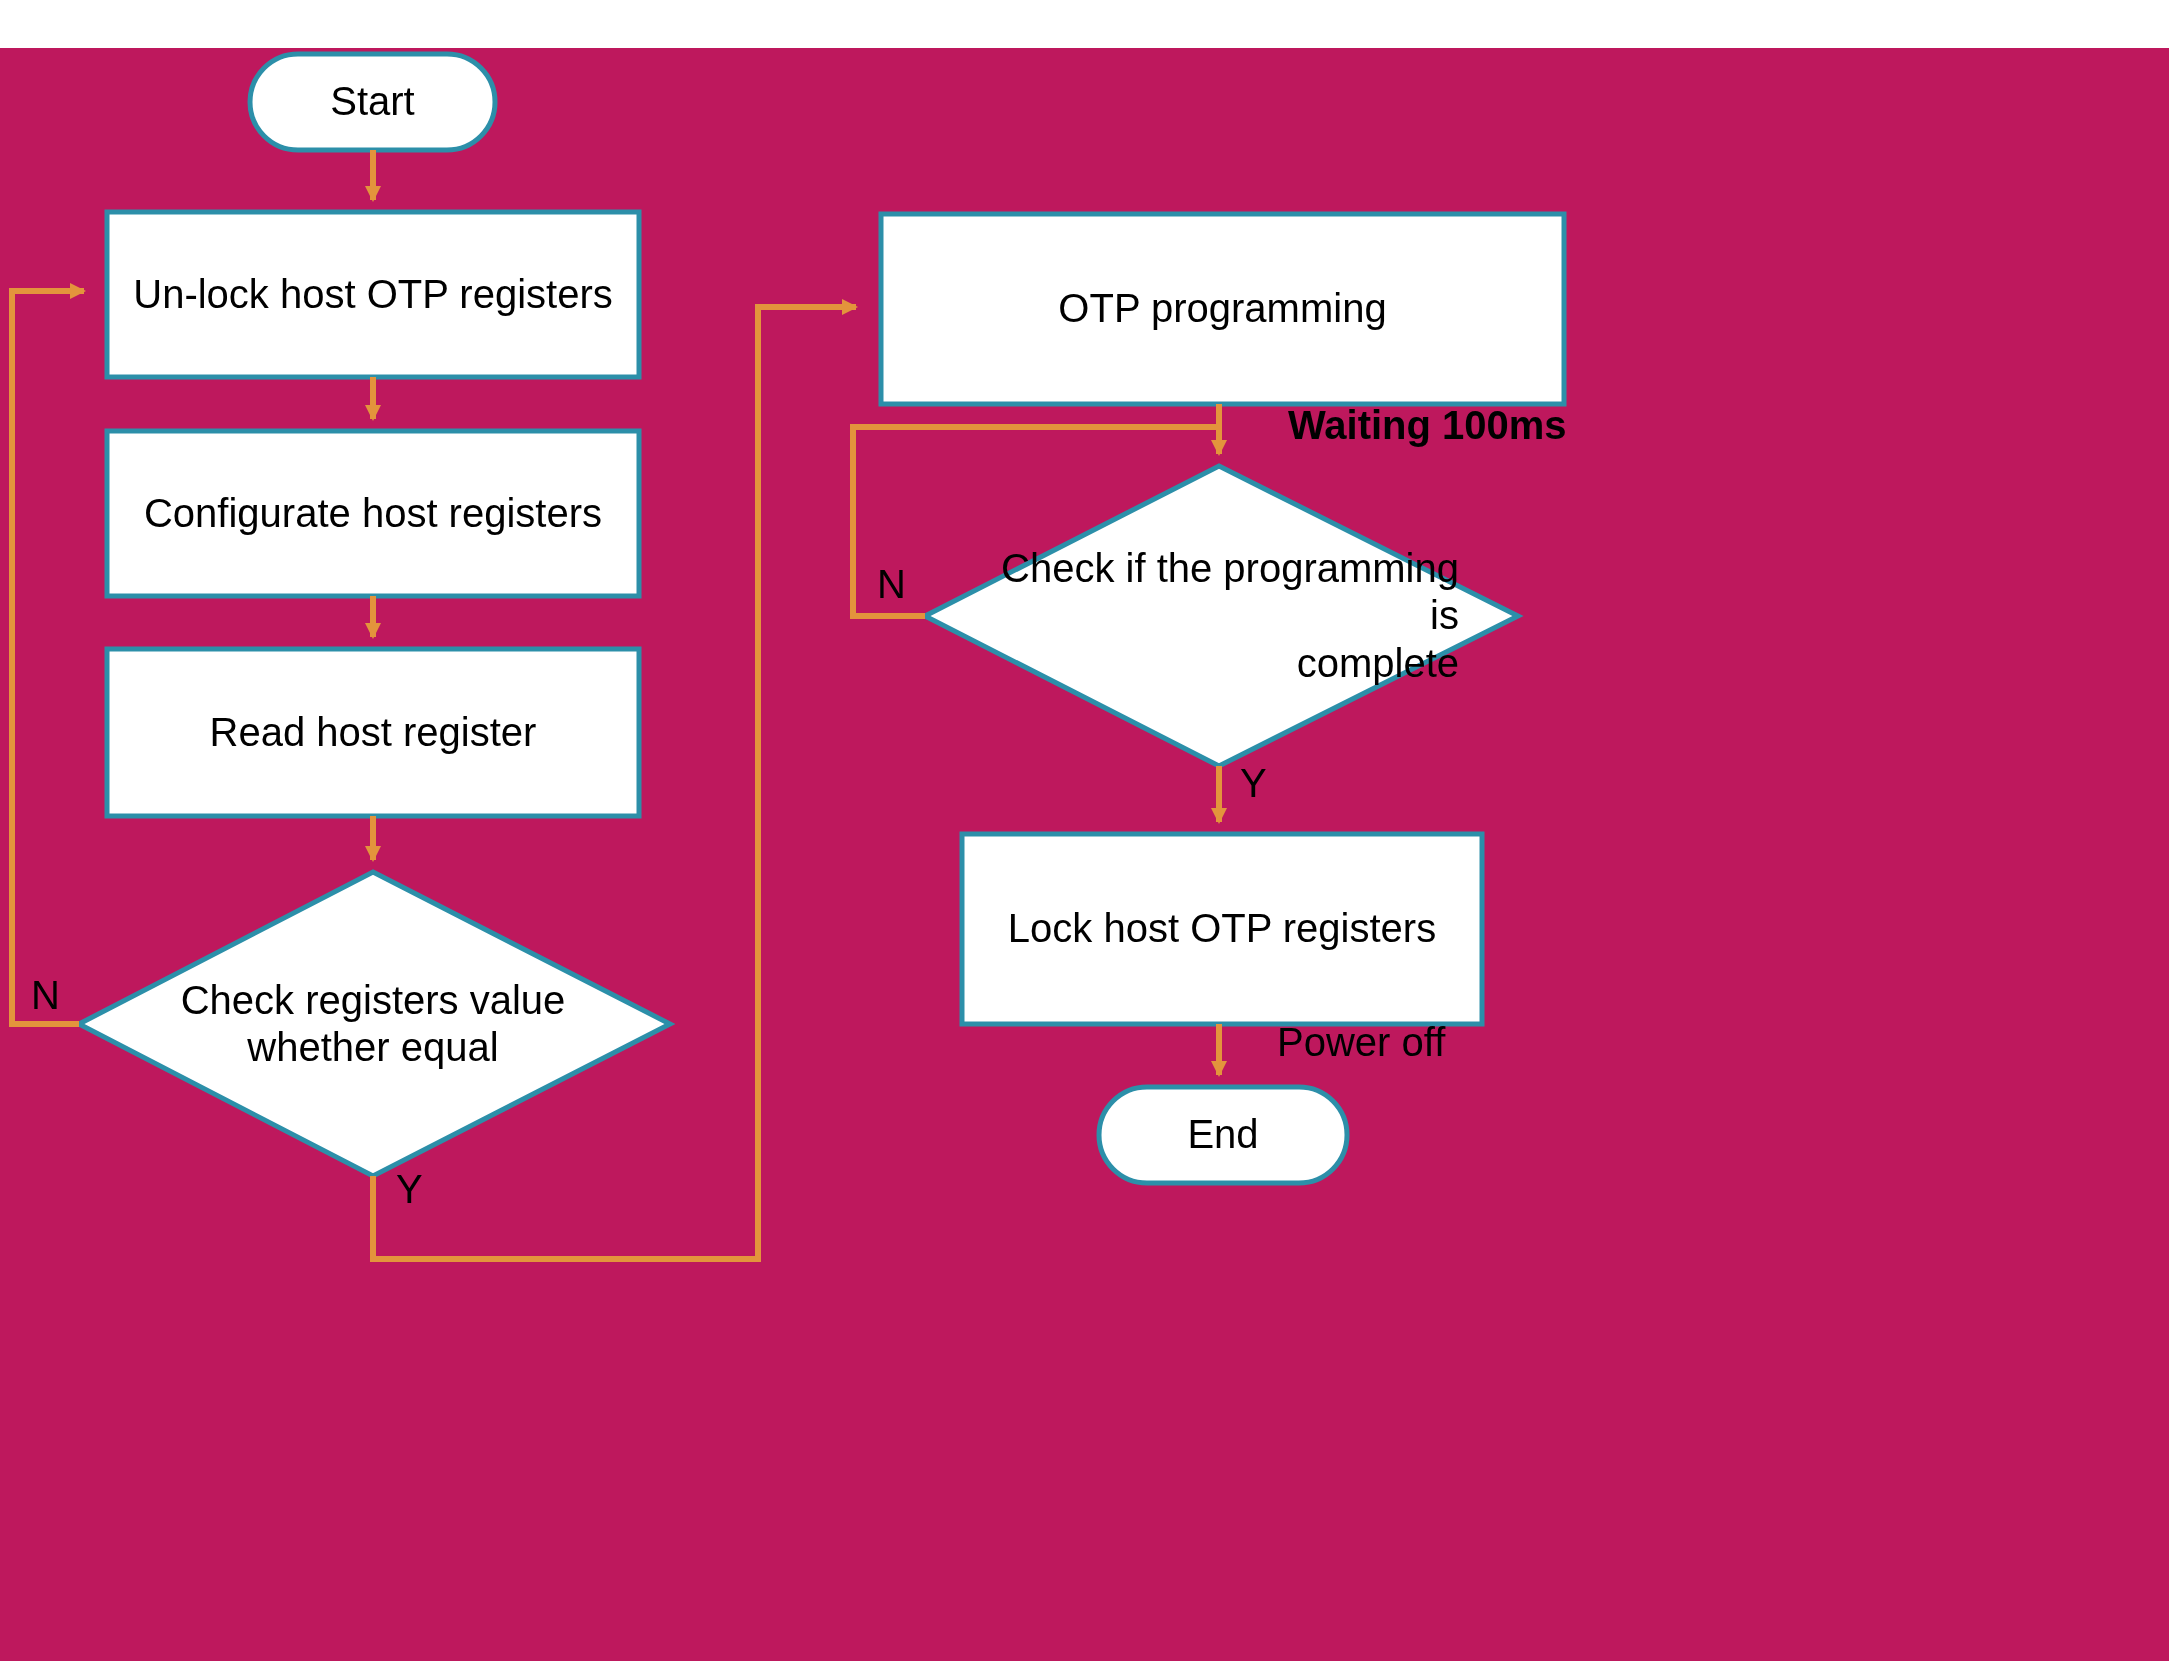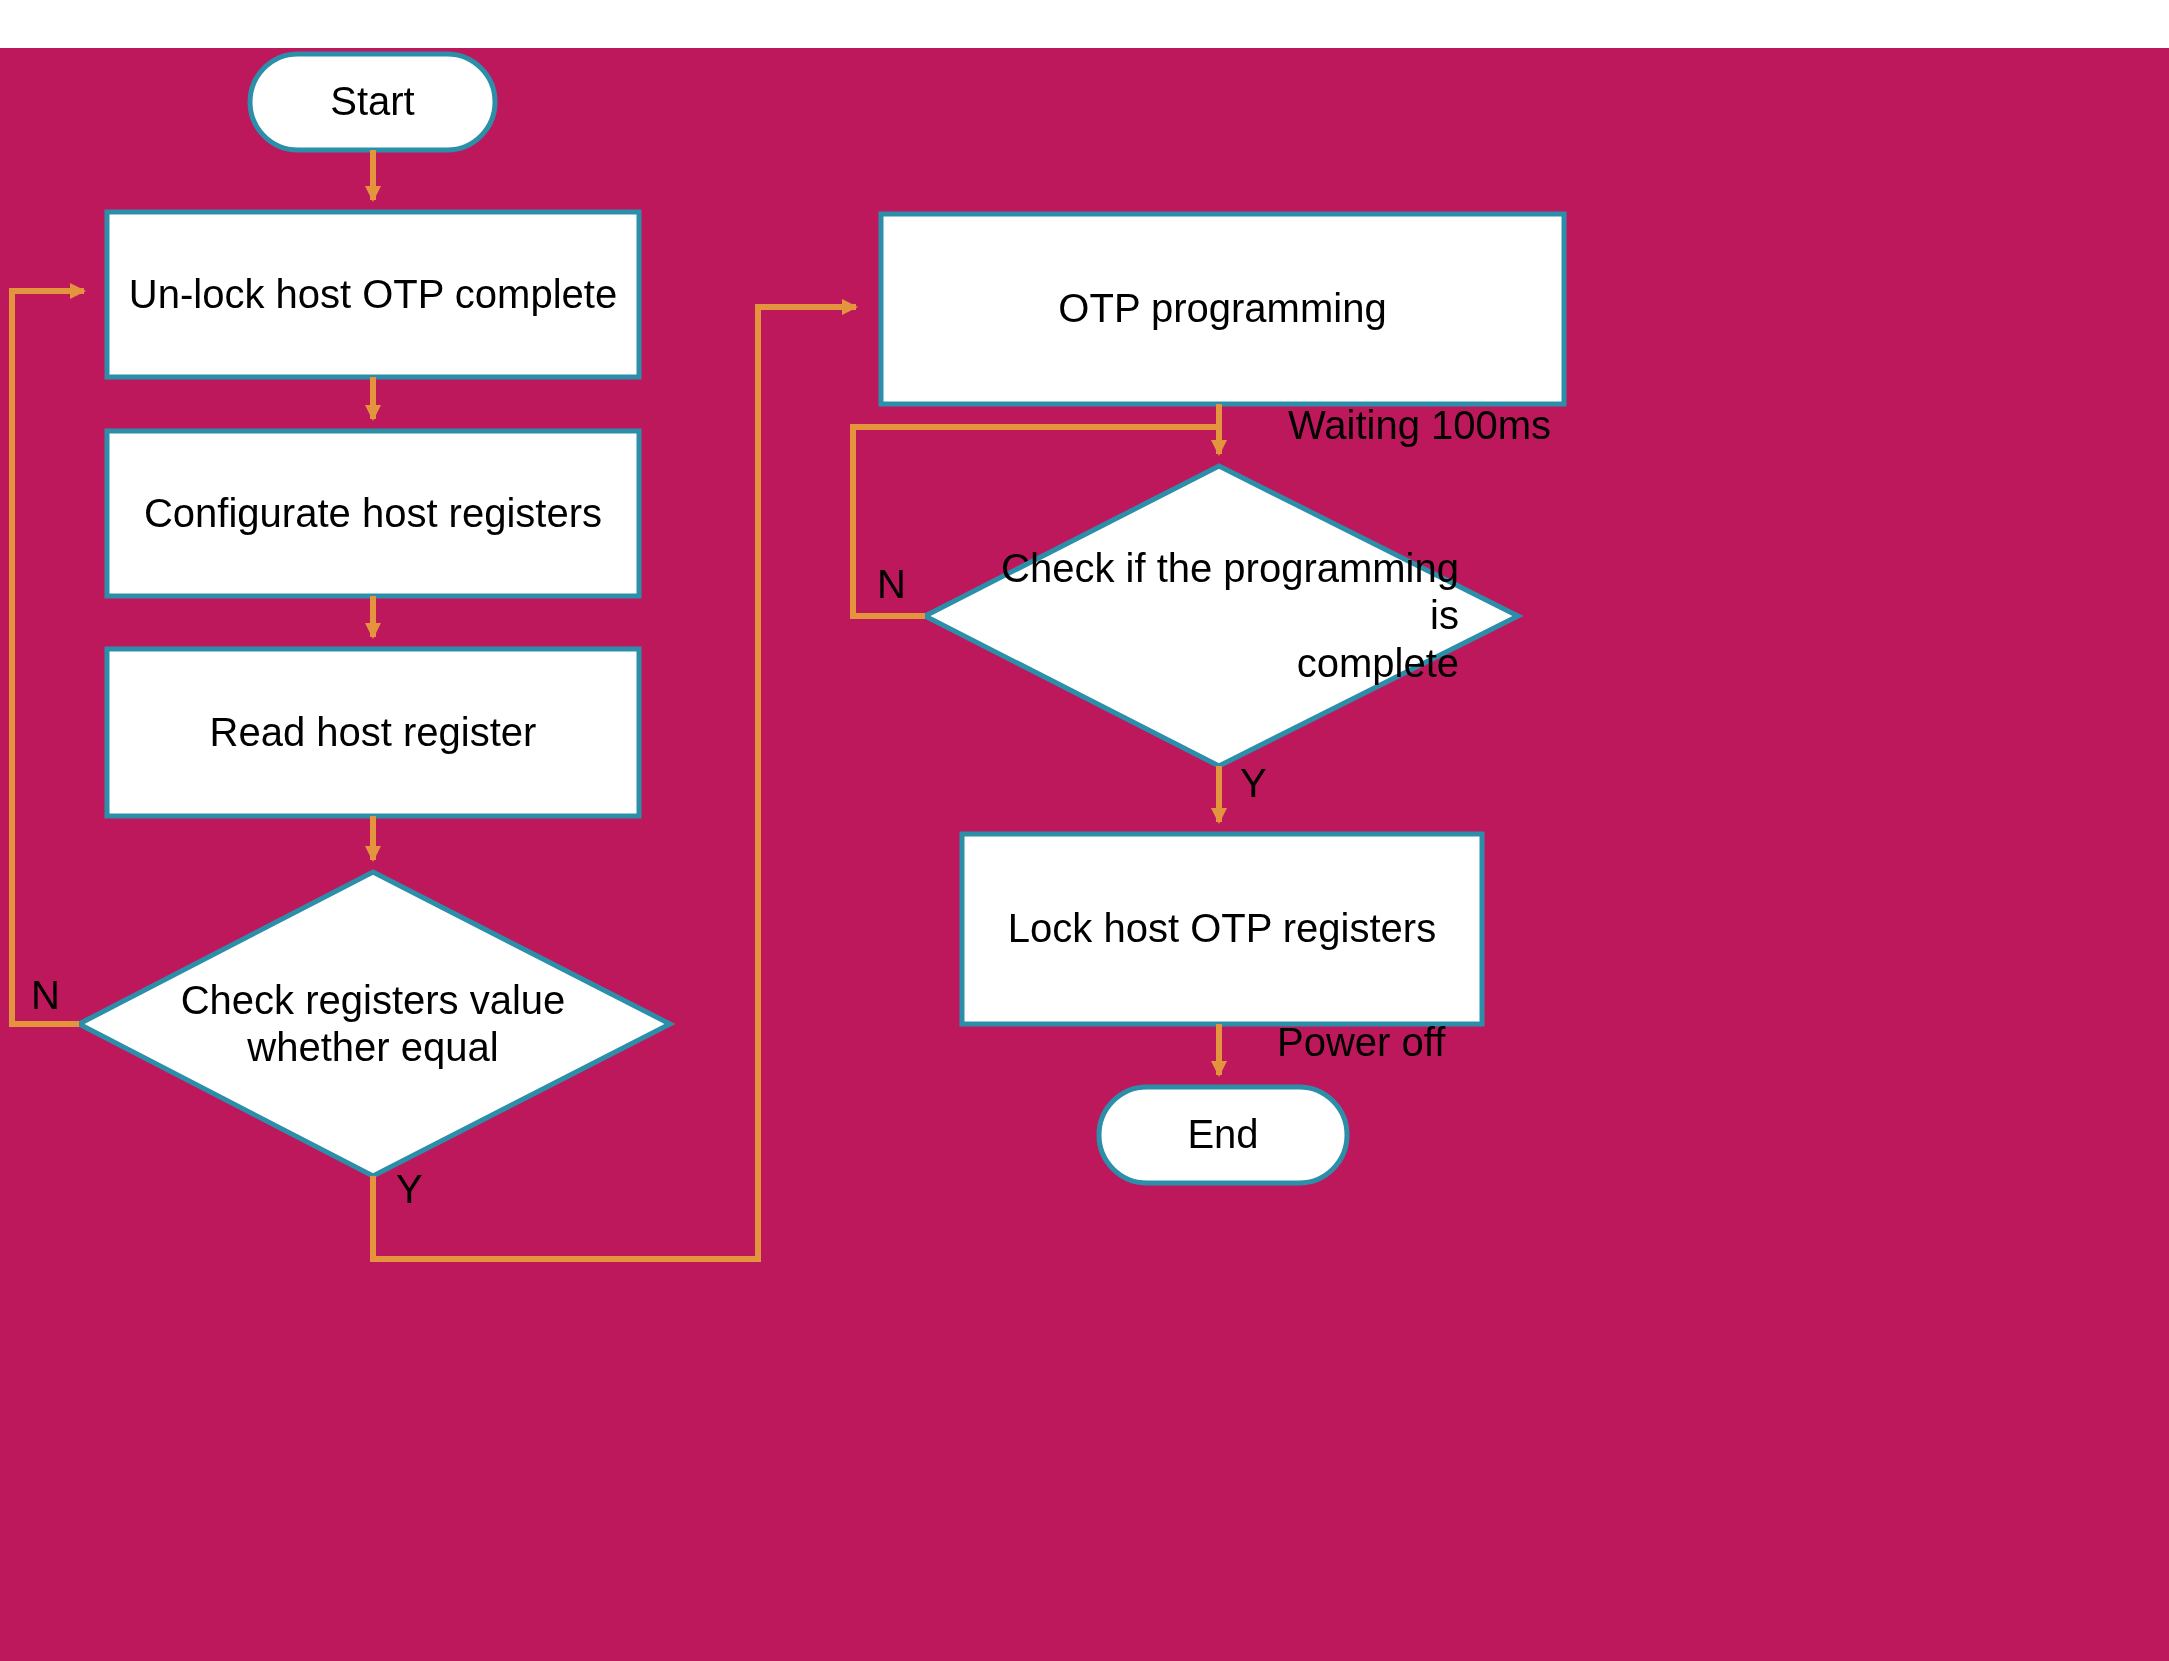--- a/index.html
+++ b/index.html
@@ -95,21 +95,21 @@
 
     <path d="M925,568 L853,568 L853,379 L1219,379" stroke="#e3943c" stroke-width="6" fill="none"></path>
 
     <path d="M1219,718 L1219,774" stroke="#e3943c" stroke-width="6" fill="none" marker-end="url(#arrowHead)"></path>
 
     <path d="M1219,976 L1219,1027" stroke="#e3943c" stroke-width="6" fill="none" marker-end="url(#arrowHead)"></path>
   </svg>
 
   <div class="node-label" style="left:250px; top:6px; width:245px; height:96px;">Start</div>
 
-  <div class="node-label" style="left:107px; top:164px; width:532px; height:165px;">Un-lock host OTP complete</div>
+  <div class="node-label" style="left:107px; top:164px; width:532px; height:165px;">Un-lock host OTP registers</div>
 
   <div class="node-label" style="left:107px; top:383px; width:532px; height:165px;">Configurate host registers</div>
 
   <div class="node-label" style="left:107px; top:601px; width:532px; height:167px;">Read host register</div>
 
   <div class="node-label" style="left:881px; top:166px; width:683px; height:190px;">OTP programming</div>
 
   <div class="node-label" style="left:153px; top:906px; width:440px; height:140px;">Check registers value
 whether equal</div>
 
@@ -117,21 +117,21 @@
 complete</div>
 
   <div class="node-label" style="left:962px; top:786px; width:520px; height:190px;text-align:center;">Lock host OTP registers</div>
 
   <div class="node-label" style="left:1099px; top:1039px; width:248px; height:96px;">End</div>
 
   <div class="edge-label" style="left:31px; top:925px;">N</div>
 
   <div class="edge-label" style="left:396px; top:1119px;">Y</div>
 
-  <div class="edge-label" style="left:1288px; top:355px;">Waiting 100ms</div>
+  <div class="edge-label" style="left:1288px; top:355px;font-weight:bold;">Waiting 100ms</div>
 
   <div class="edge-label" style="left:877px; top:514px;">N</div>
 
   <div class="edge-label" style="left:1240px; top:713px;">Y</div>
 
   <div class="edge-label" style="left:1277px; top:972px;">Power off</div>
 
 </div>
 
 </body></html>

